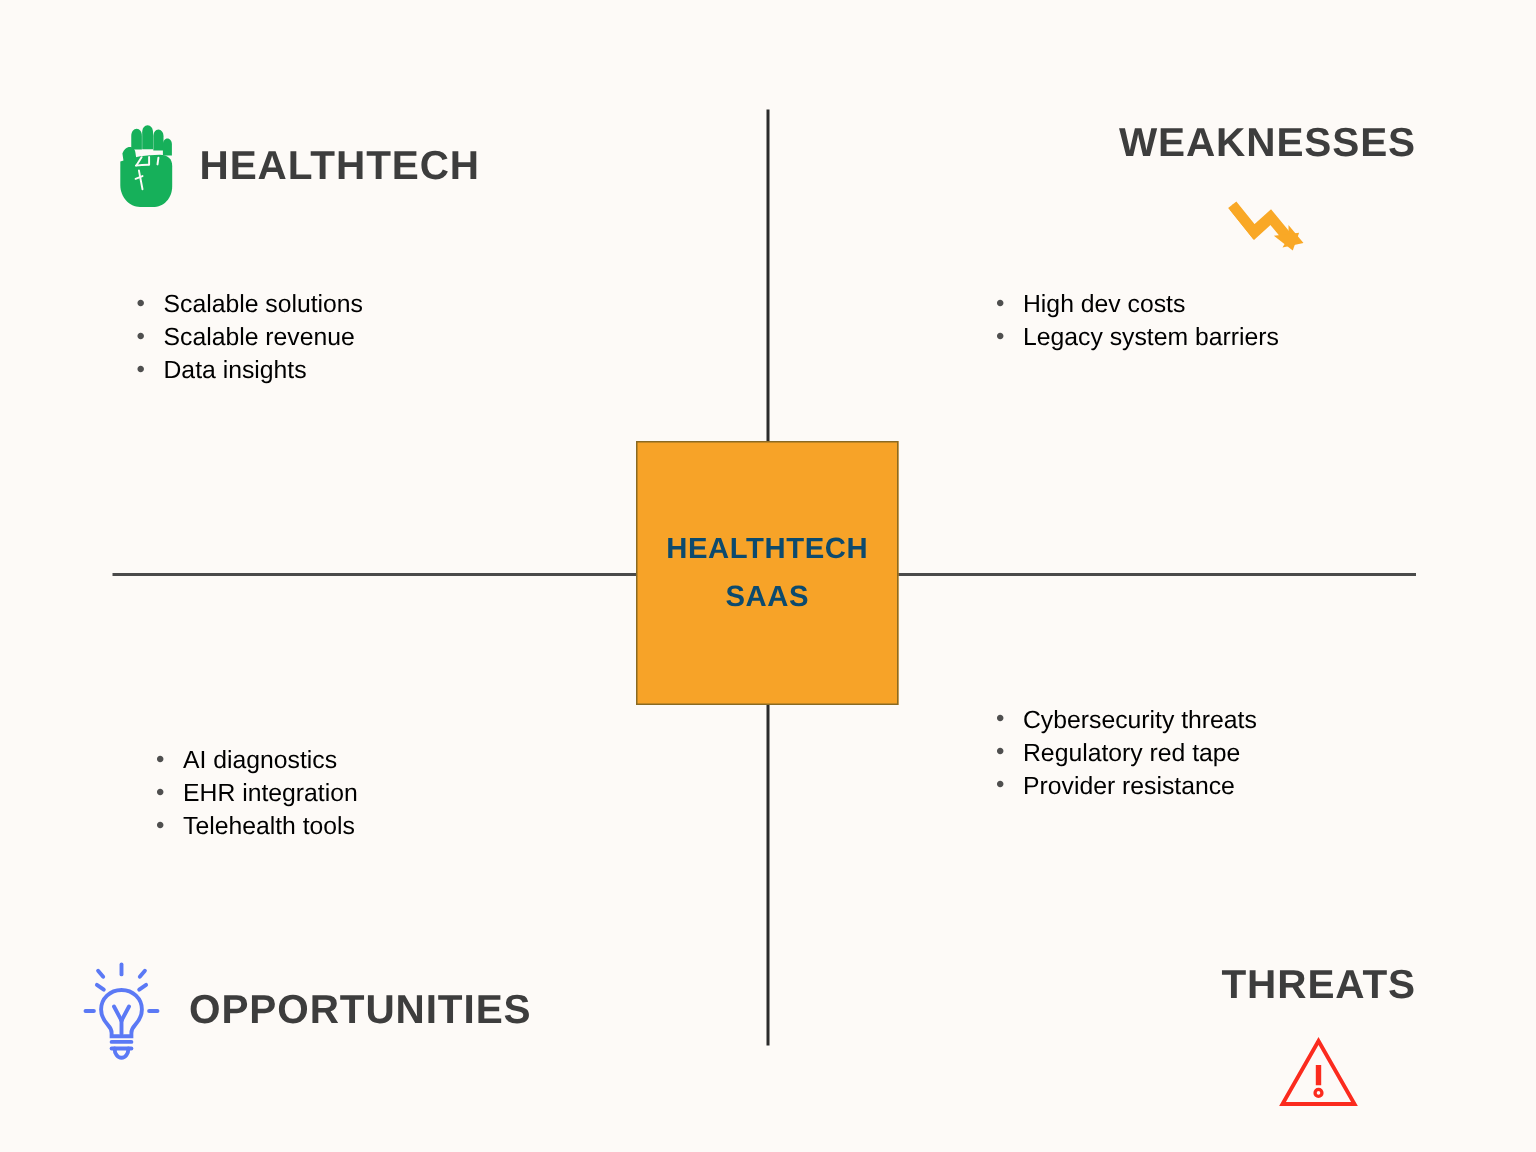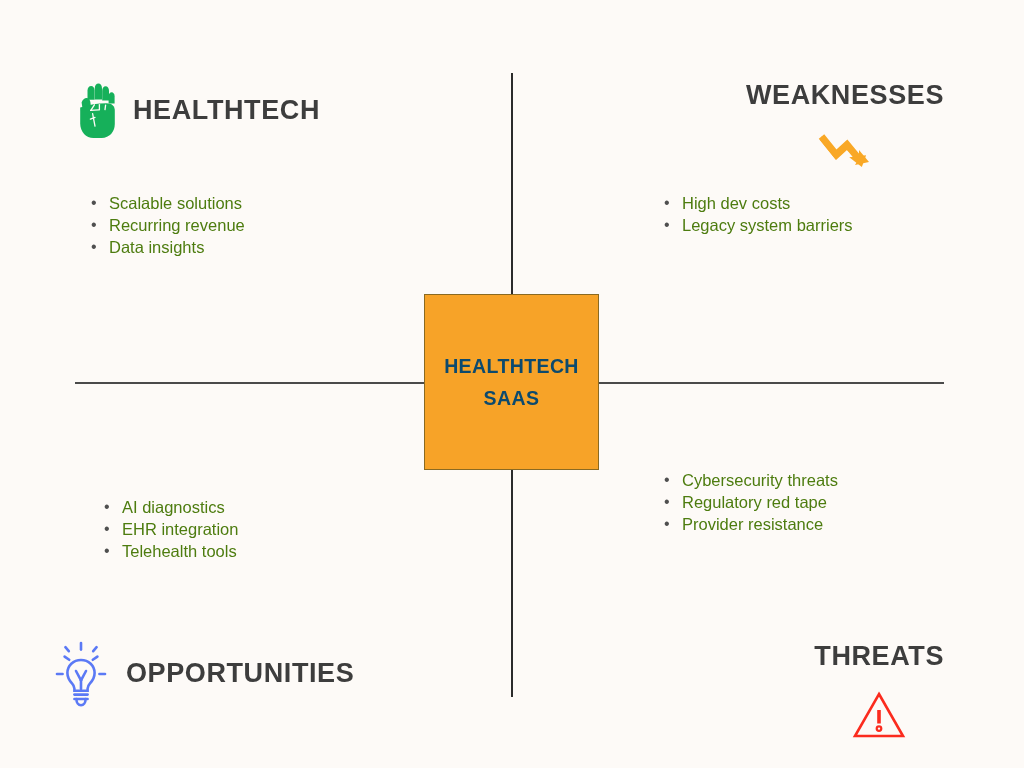--- a/index.html
+++ b/index.html
@@ -74,21 +74,21 @@
   .bullet-list {
     position: absolute;
     margin: 0;
     padding: 0 0 0 22px;
     list-style: none;
   }
   .bullet-list li {
     position: relative;
     font-size: 16.5px;
     line-height: 22px;
-    color: #4d7c0f;
+    color: #000000;
     white-space: nowrap;
     padding-left: 0;
   }
   .bullet-list li::before {
     content: "\2022";
     position: absolute;
     left: -18px;
     top: 0;
     color: #4f4f4f;
     font-size: 16px;
@@ -152,21 +152,21 @@
           <path d="M26.4 24.6v5.2"></path>
           <path d="M32.6 25.2l-.6 4.4"></path>
         </g>
       </svg>
     </span>
     <span class="heading-text">HEALTHTECH</span>
   </div>
 
   <ul class="bullet-list" id="list-strengths">
     <li>Scalable solutions</li>
-    <li>Recurring revenue</li>
+    <li>Scalable revenue</li>
     <li>Data insights</li>
   </ul>
 
   <div class="heading-row align-right" id="heading-weaknesses">
     <span class="heading-text">WEAKNESSES</span>
     <span class="icon-box">
       <svg width="56" height="46" viewBox="0 0 56 46">
         <path d="M5 9 L19 27 L30 17 L42 31 L42 23 L52 35 L38 38 L41 33 L30 23 L19 33 L3 13 Z" fill="#f9a826"></path>
         <path d="M4.5 9.5 L19 27.5 L30 17.5 L44 34.5" stroke="#f9a826" stroke-width="7" fill="none" stroke-linejoin="miter" stroke-linecap="butt"></path>
         <path d="M49 36 L33 36 L45 24 Z" fill="#f9a826" transform="rotate(38 41 32)"></path>

